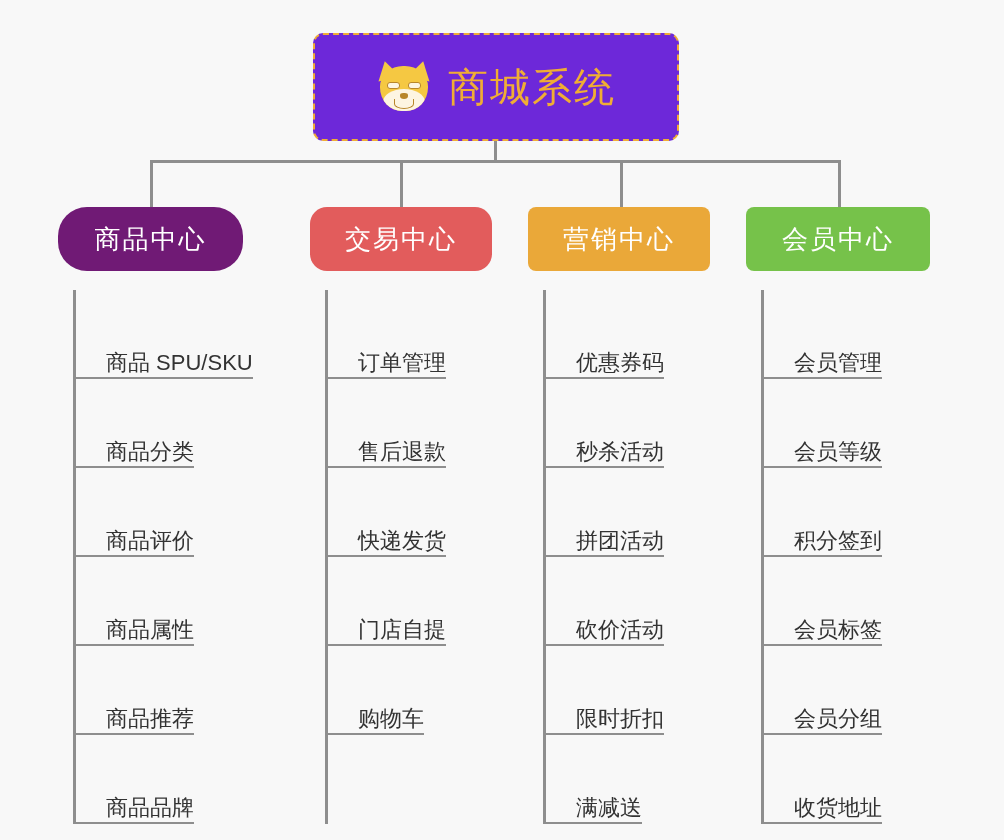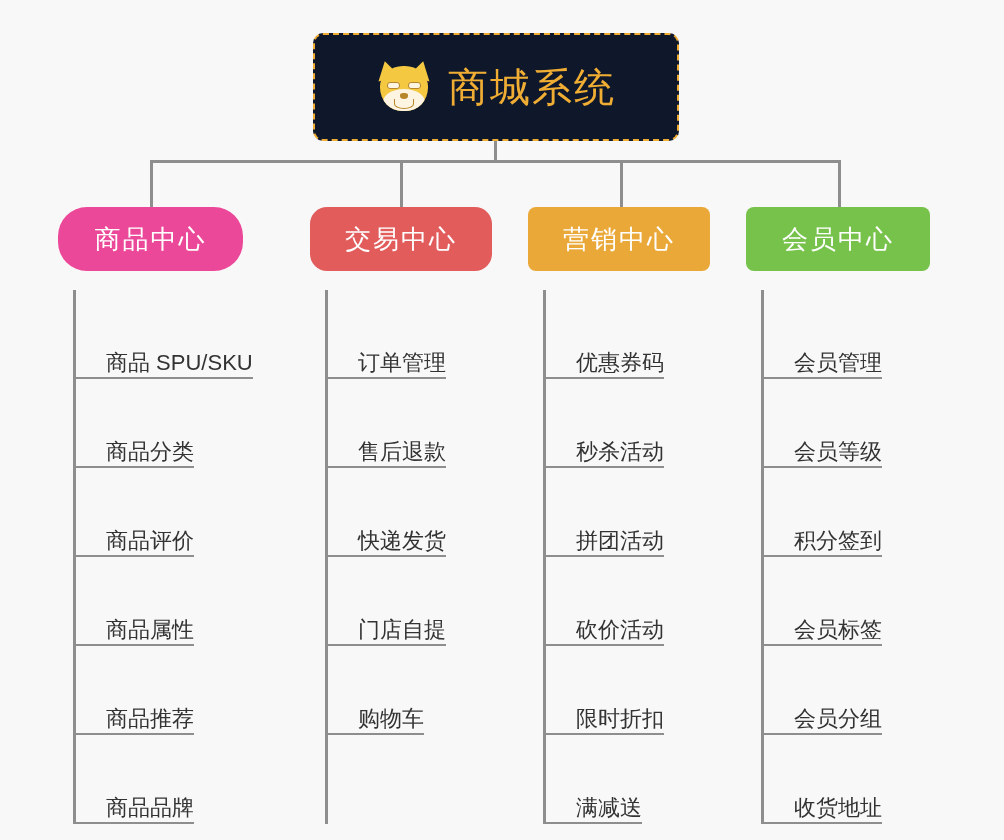--- a/index.html
+++ b/index.html
@@ -21,21 +21,21 @@
   }
 
   
   .root-node {
     position: absolute;
     left: 313px;
     top: 33px;
     width: 366px;
     height: 108px;
     box-sizing: border-box;
-    background: #0f172a;
+    background: #6d28d9;
     border: 2px dashed #f0ad34;
     border-radius: 10px;
     display: flex;
     align-items: center;
     justify-content: center;
     gap: 16px;
   }
   .root-title {
     font-size: 40px;
     color: #f0ad34;
@@ -202,21 +202,21 @@
 
   <div id="drops">
       <div class="conn conn-drop" style="left: 150px;"></div>
       <div class="conn conn-drop" style="left: 400px;"></div>
       <div class="conn conn-drop" style="left: 620px;"></div>
       <div class="conn conn-drop" style="left: 838px;"></div>
     </div>
 
   <div id="columns">
       <div class="column" style="left: 58px; width: 185px;">
-        <div class="cat-header" style="background: #ec4899; border-radius: 29px;">商品中心</div>
+        <div class="cat-header" style="background: #701a75; border-radius: 29px;">商品中心</div>
         <div class="leaf-list">
           <div class="leaf-spine" style="height: 534px;"></div>
           <div class="leaf">
             <span class="leaf-label">商品 SPU/SKU</span>
             <div class="leaf-connector" style="width: 36px;"></div>
           </div>
           <div class="leaf">
             <span class="leaf-label">商品分类</span>
             <div class="leaf-connector" style="width: 36px;"></div>
           </div>

